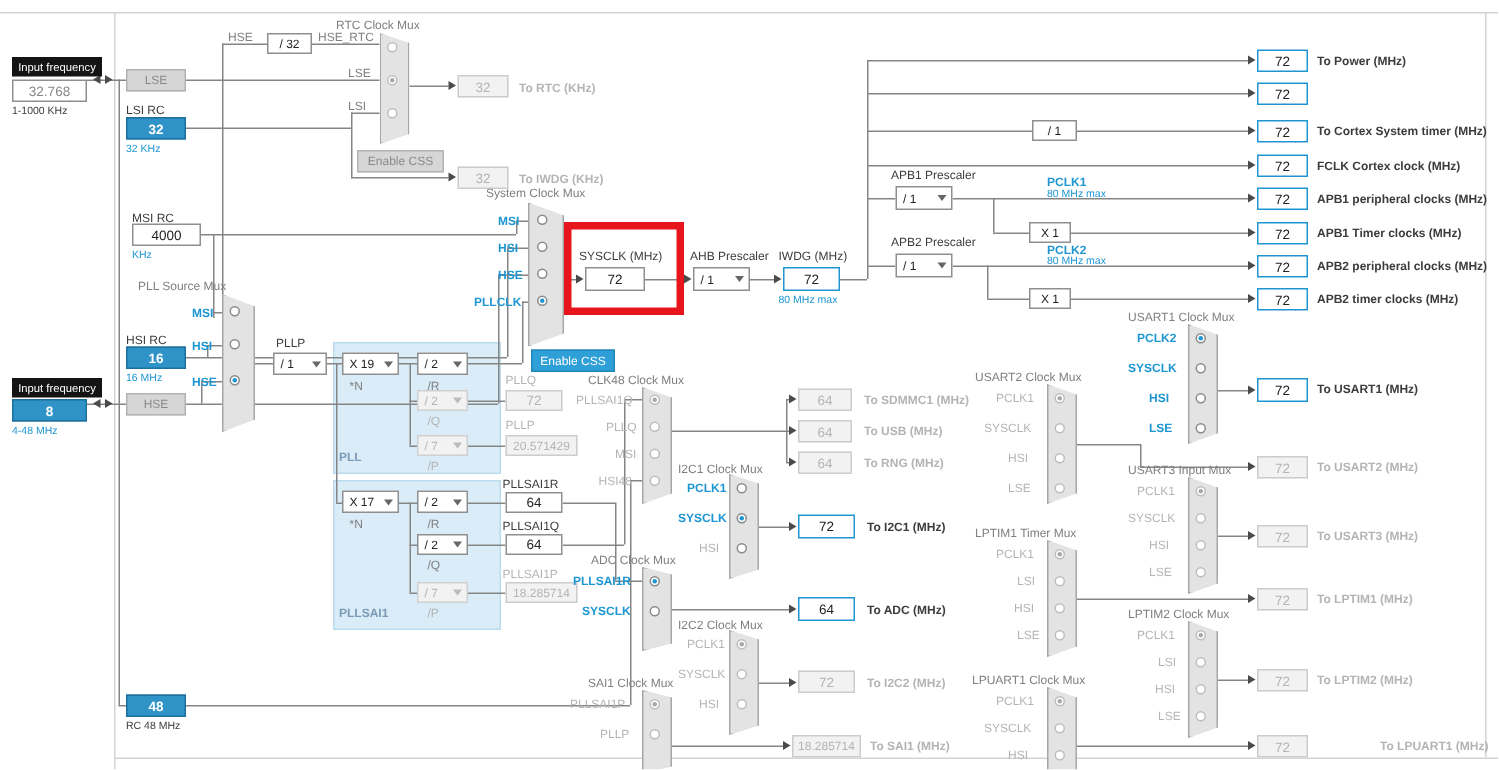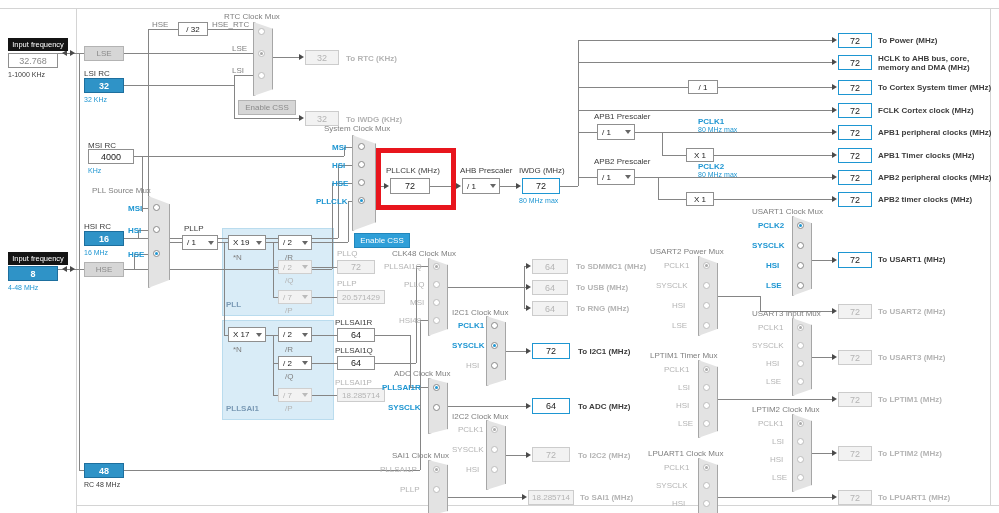--- a/index.html
+++ b/index.html
@@ -262,21 +262,21 @@
   <div class="t blue" style="left:332px;top:161px">HSI</div>
   <div class="t blue" style="left:332px;top:179px">HSE</div>
   <div class="t blue" style="left:316px;top:197px">PLLCLK</div>
   <div class="mux" style="left:352px;top:135px;width:24px;height:96px"></div>
   <span class="rad" style="left:358px;top:143px"></span>
   <span class="rad" style="left:358px;top:161px"></span>
   <span class="rad" style="left:358px;top:179px"></span>
   <span class="rad sel" style="left:358px;top:197px"></span>
   <div class="bluebtn" style="left:354px;top:233px;width:56px;height:15px">Enable CSS</div>
 
-  <div class="t" style="left:386px;top:166px">PLLCLK (MHz)</div>
+  <div class="t" style="left:386px;top:166px">SYSCLK (MHz)</div>
   <div class="vbox" style="left:390px;top:178px;width:40px;height:16px">72</div>
   <div class="red" style="left:376px;top:148px;width:80px;height:62px"></div>
   <div class="t" style="left:460px;top:166px">AHB Prescaler</div>
   <div class="combo" style="left:462px;top:178px;width:38px;height:16px">/ 1</div>
   <div class="t" style="left:519px;top:166px">IWDG (MHz)</div>
   <div class="vbox blue" style="left:522px;top:178px;width:38px;height:16px">72</div>
   <div class="t small bluep" style="left:519px;top:197px">80 MHz max</div>
 
   <div class="vbox" style="left:688px;top:80px;width:30px;height:14px;font-size:8px">/ 1</div>
   <div class="t" style="left:594px;top:112px">APB1 Prescaler</div>
@@ -286,21 +286,20 @@
   <div class="vbox" style="left:686px;top:148px;width:28px;height:14px;font-size:8px">X 1</div>
   <div class="t" style="left:594px;top:157px">APB2 Prescaler</div>
   <div class="combo" style="left:597px;top:169px;width:38px;height:16px">/ 1</div>
   <div class="t blue" style="left:698px;top:162px">PCLK2</div>
   <div class="t small bluep" style="left:698px;top:171px">80 MHz max</div>
   <div class="vbox" style="left:686px;top:192px;width:28px;height:14px;font-size:8px">X 1</div>
 
   <div class="vbox blue" style="left:838px;top:33px;width:34px">72</div>
   <div class="t b" style="left:878px;top:36px">To Power (MHz)</div>
   <div class="vbox blue" style="left:838px;top:55px;width:34px">72</div>
-  <div class="t b wrap2" style="left:878px;top:54px">HCLK to AHB bus, core, memory and DMA (MHz)</div>
   <div class="vbox blue" style="left:838px;top:80px;width:34px">72</div>
   <div class="t b" style="left:878px;top:83px">To Cortex System timer (MHz)</div>
   <div class="vbox blue" style="left:838px;top:103px;width:34px">72</div>
   <div class="t b" style="left:878px;top:106px">FCLK Cortex clock (MHz)</div>
   <div class="vbox blue" style="left:838px;top:125px;width:34px">72</div>
   <div class="t b" style="left:878px;top:128px">APB1 peripheral clocks (MHz)</div>
   <div class="vbox blue" style="left:838px;top:148px;width:34px">72</div>
   <div class="t b" style="left:878px;top:151px">APB1 Timer clocks (MHz)</div>
   <div class="vbox blue" style="left:838px;top:170px;width:34px">72</div>
   <div class="t b" style="left:878px;top:173px">APB2 peripheral clocks (MHz)</div>
@@ -357,21 +356,21 @@
 
   <div class="t title" style="left:392px;top:451px">SAI1 Clock Mux</div>
   <div class="t dis" style="left:380px;top:465px">PLLSAI1P</div>
   <div class="t dis" style="left:400px;top:485px">PLLP</div>
   <div class="mux" style="left:428px;top:460px;width:20px;height:56px"></div>
   <span class="rad dis sel" style="left:433px;top:466px"></span>
   <span class="rad dis" style="left:433px;top:486px"></span>
   <div class="vbox dis" style="left:528px;top:490px;width:46px;font-size:8px">18.285714</div>
   <div class="t dis b" style="left:580px;top:493px">To SAI1 (MHz)</div>
 
-  <div class="t title" style="left:650px;top:247px">USART2 Power Mux</div>
+  <div class="t title" style="left:650px;top:247px">USART2 Clock Mux</div>
   <div class="t dis" style="left:664px;top:261px">PCLK1</div>
   <div class="t dis" style="left:656px;top:281px">SYSCLK</div>
   <div class="t dis" style="left:672px;top:301px">HSI</div>
   <div class="t dis" style="left:672px;top:321px">LSE</div>
   <div class="mux" style="left:698px;top:256px;width:20px;height:80px"></div>
   <span class="rad dis sel" style="left:703px;top:262px"></span>
   <span class="rad dis" style="left:703px;top:282px"></span>
   <span class="rad dis" style="left:703px;top:302px"></span>
   <span class="rad dis" style="left:703px;top:322px"></span>
   <div class="vbox dis" style="left:838px;top:304px;width:34px">72</div>
@@ -431,15 +430,15 @@
 
   <div class="t title" style="left:648px;top:449px">LPUART1 Clock Mux</div>
   <div class="t dis" style="left:664px;top:463px">PCLK1</div>
   <div class="t dis" style="left:656px;top:481px">SYSCLK</div>
   <div class="t dis" style="left:672px;top:499px">HSI</div>
   <div class="mux" style="left:698px;top:458px;width:20px;height:78px"></div>
   <span class="rad dis sel" style="left:703px;top:464px"></span>
   <span class="rad dis" style="left:703px;top:482px"></span>
   <span class="rad dis" style="left:703px;top:500px"></span>
   <div class="vbox dis" style="left:838px;top:490px;width:34px">72</div>
-  <div class="t dis b" style="left:878px;top:493px">To LPUART1 (MHz)</div>
+  <div class="t dis b" style="left:920px;top:493px">To LPUART1 (MHz)</div>
 
 </div>
 
 </body></html>

